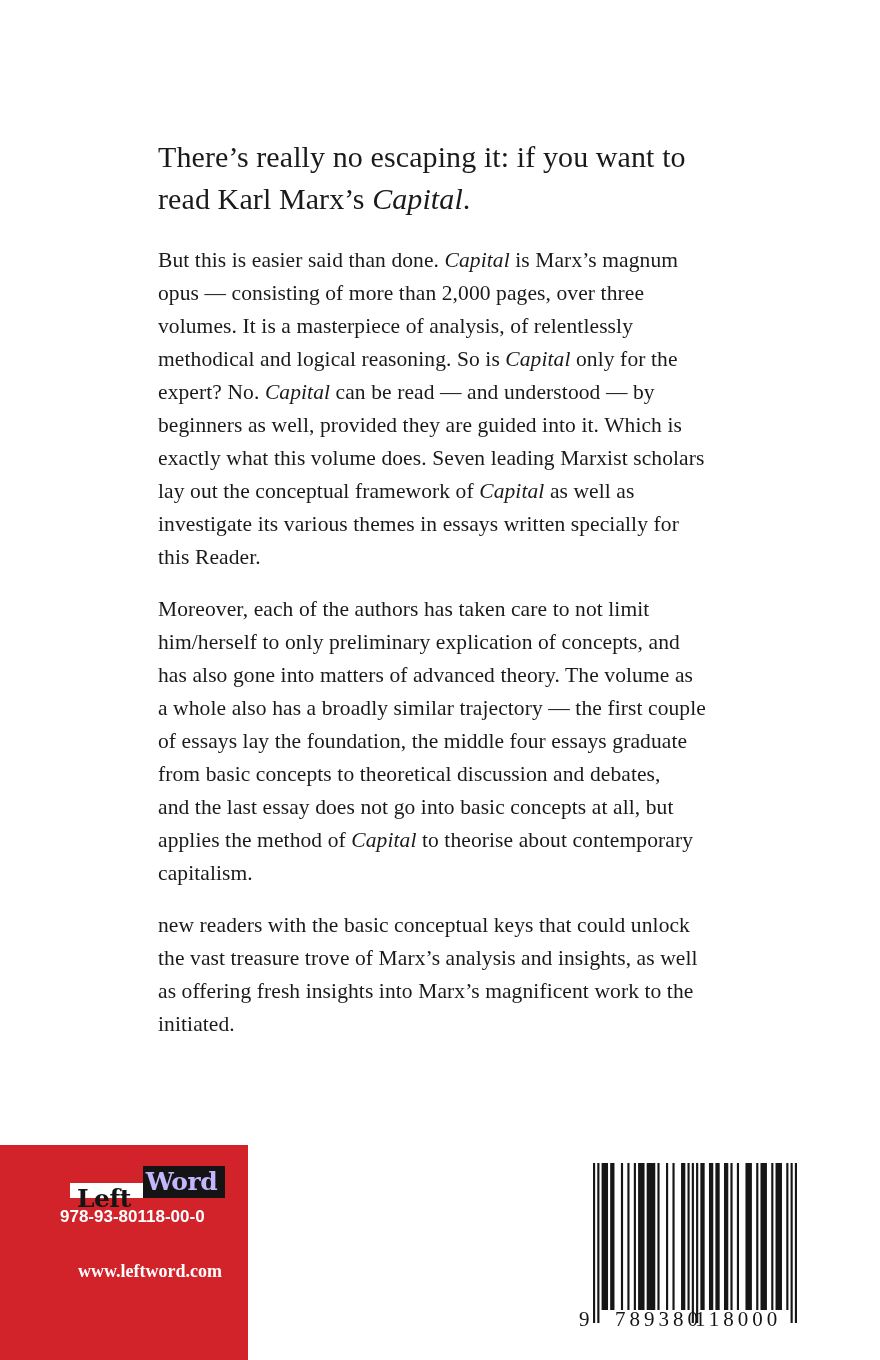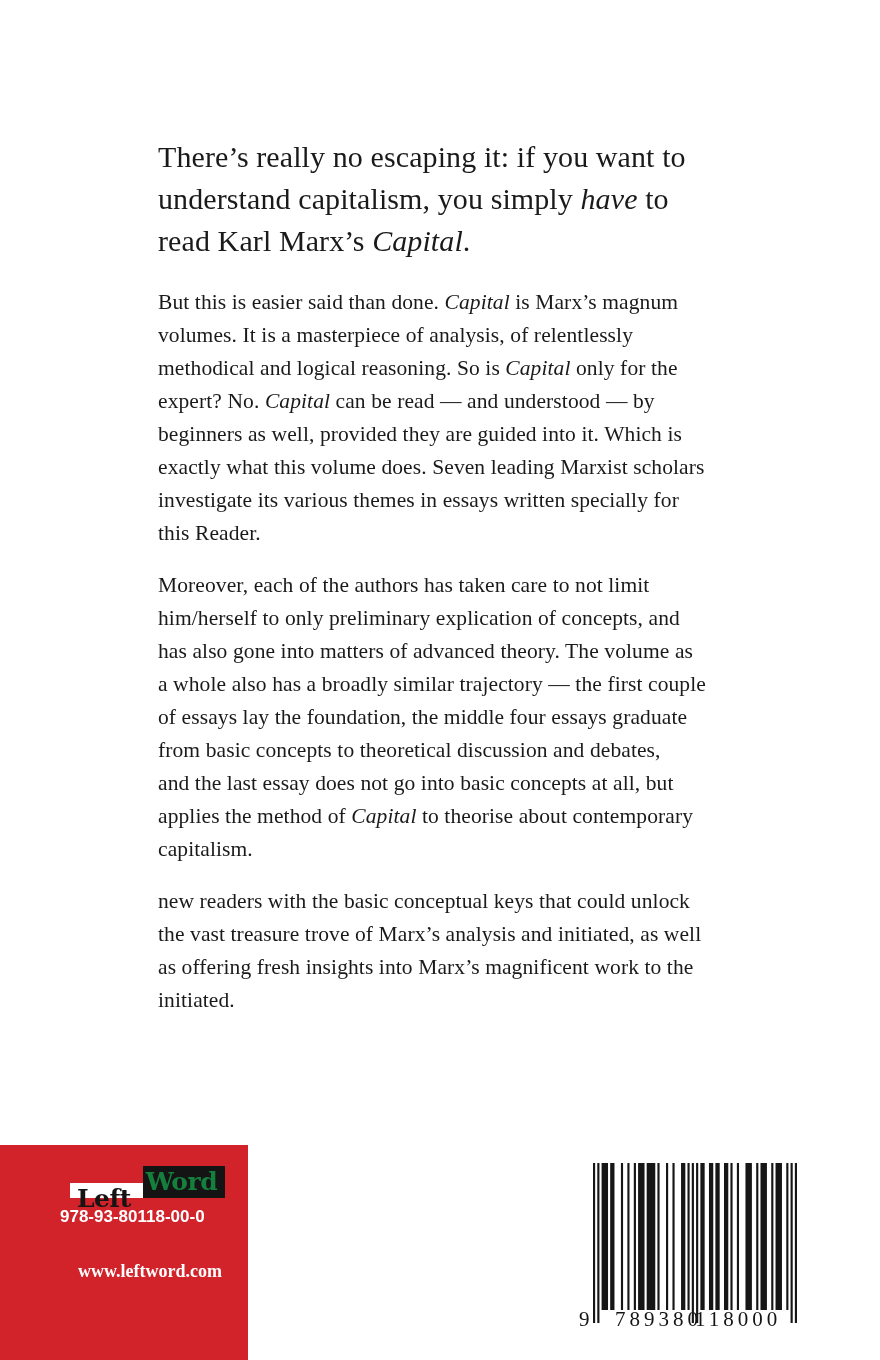--- a/index.html
+++ b/index.html
@@ -47,21 +47,21 @@
     position: absolute; left: 70px; top: 21px;
     display: flex;
     height: 32px;
     font-family: "DejaVu Serif", serif;
     font-weight: bold;
     font-size: 25px;
     line-height: 31px;
     letter-spacing: -0.5px;
   }
   .logo-left  { background: #ffffff; color: #141414; padding: 0 12px 0 7px; margin-top: 17px; }
-  .logo-right { background: #141414; color: #15803d; padding: 0 8px 1px 3px; }
+  .logo-right { background: #141414; color: #c4b5fd; padding: 0 8px 1px 3px; }
   .isbn {
     position: absolute; left: 60px; top: 62px;
     width: 180px; text-align: left;
     font-family: "Liberation Sans", sans-serif;
     font-weight: bold;
     font-size: 17px;
     color: #ffffff;
   }
   .website {
     position: absolute; left: 60px; top: 116px;
@@ -91,48 +91,49 @@
   .bd-g2 { left: 117px; width: 88px; letter-spacing: 4px; }
 </style>
 </head>
 <body>
 
 <div class="page">
 
   <div class="text-block" style="color: rgb(26, 26, 26);">
     <h1 class="tagline">
         <div class="line"><span>There’s really no escaping it: if you want to</span></div>
-        <div class="line"><span>understand capitalism, you simply </span><em>have</em><span> to</span></div>
         <div class="line"><span>read Karl Marx’s </span><em>Capital</em><span>.</span></div>
       </h1>
     <div id="blurb">
         <div class="para">
           <div class="line"><span>But this is easier said than done. </span><em>Capital</em><span> is Marx’s magnum</span></div>
+          <div class="line"><span>opus — consisting of more than 2,000 pages, over three</span></div>
           <div class="line"><span>volumes. It is a masterpiece of analysis, of relentlessly</span></div>
           <div class="line"><span>methodical and logical reasoning. So is </span><em>Capital</em><span> only for the</span></div>
           <div class="line"><span>expert? No. </span><em>Capital</em><span> can be read — and understood — by</span></div>
           <div class="line"><span>beginners as well, provided they are guided into it. Which is</span></div>
           <div class="line"><span>exactly what this volume does. Seven leading Marxist scholars</span></div>
+          <div class="line"><span>lay out the conceptual framework of </span><em>Capital</em><span> as well as</span></div>
           <div class="line"><span>investigate its various themes in essays written specially for</span></div>
           <div class="line"><span>this Reader.</span></div>
         </div>
         <div class="para">
           <div class="line"><span>Moreover, each of the authors has taken care to not limit</span></div>
           <div class="line"><span>him/herself to only preliminary explication of concepts, and</span></div>
           <div class="line"><span>has also gone into matters of advanced theory. The volume as</span></div>
           <div class="line"><span>a whole also has a broadly similar trajectory — the first couple</span></div>
           <div class="line"><span>of essays lay the foundation, the middle four essays graduate</span></div>
           <div class="line"><span>from basic concepts to theoretical discussion and debates,</span></div>
           <div class="line"><span>and the last essay does not go into basic concepts at all, but</span></div>
           <div class="line"><span>applies the method of </span><em>Capital</em><span> to theorise about contemporary</span></div>
           <div class="line"><span>capitalism.</span></div>
         </div>
         <div class="para">
           <div class="line"><span>new readers with the basic conceptual keys that could unlock</span></div>
-          <div class="line"><span>the vast treasure trove of Marx’s analysis and initiated, as well</span></div>
+          <div class="line"><span>the vast treasure trove of Marx’s analysis and insights, as well</span></div>
           <div class="line"><span>as offering fresh insights into Marx’s magnificent work to the</span></div>
           <div class="line"><span>initiated.</span></div>
         </div>
       </div>
   </div>
 
   <div class="publisher-box" style="background: rgb(210, 35, 43);">
     <div class="logo">
       <span class="logo-left">Left</span>
       <span class="logo-right">Word</span>

